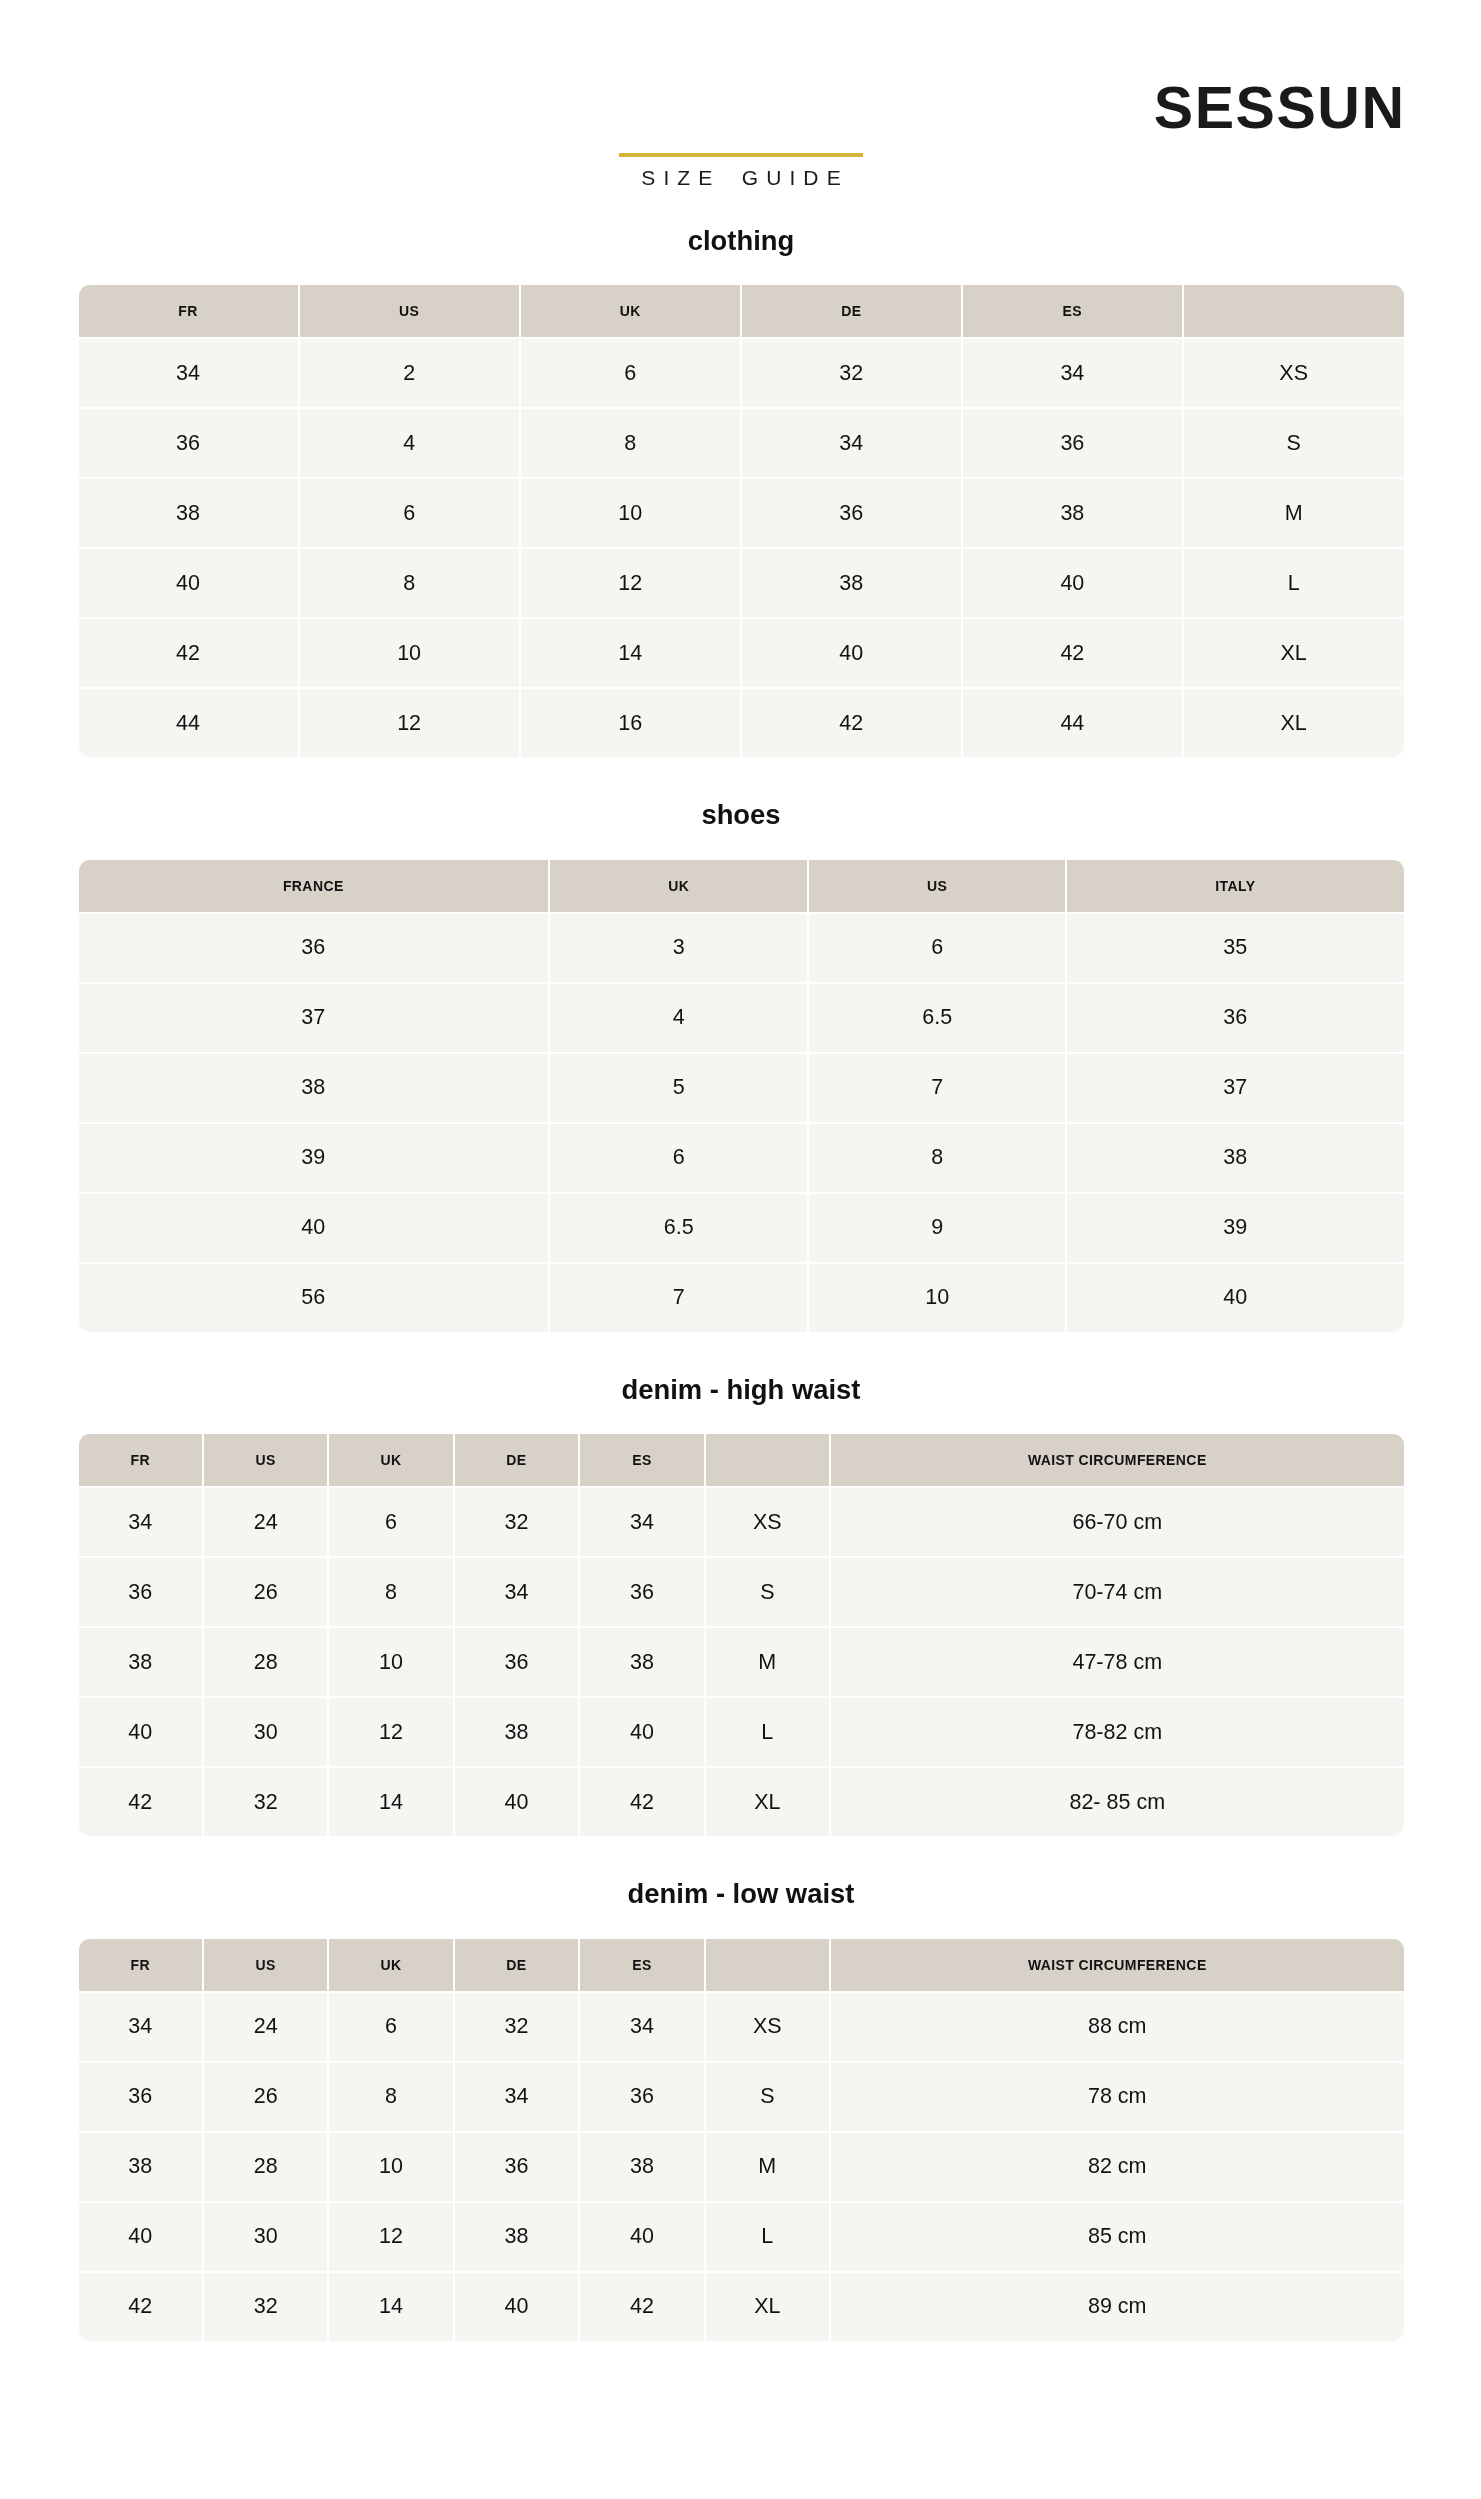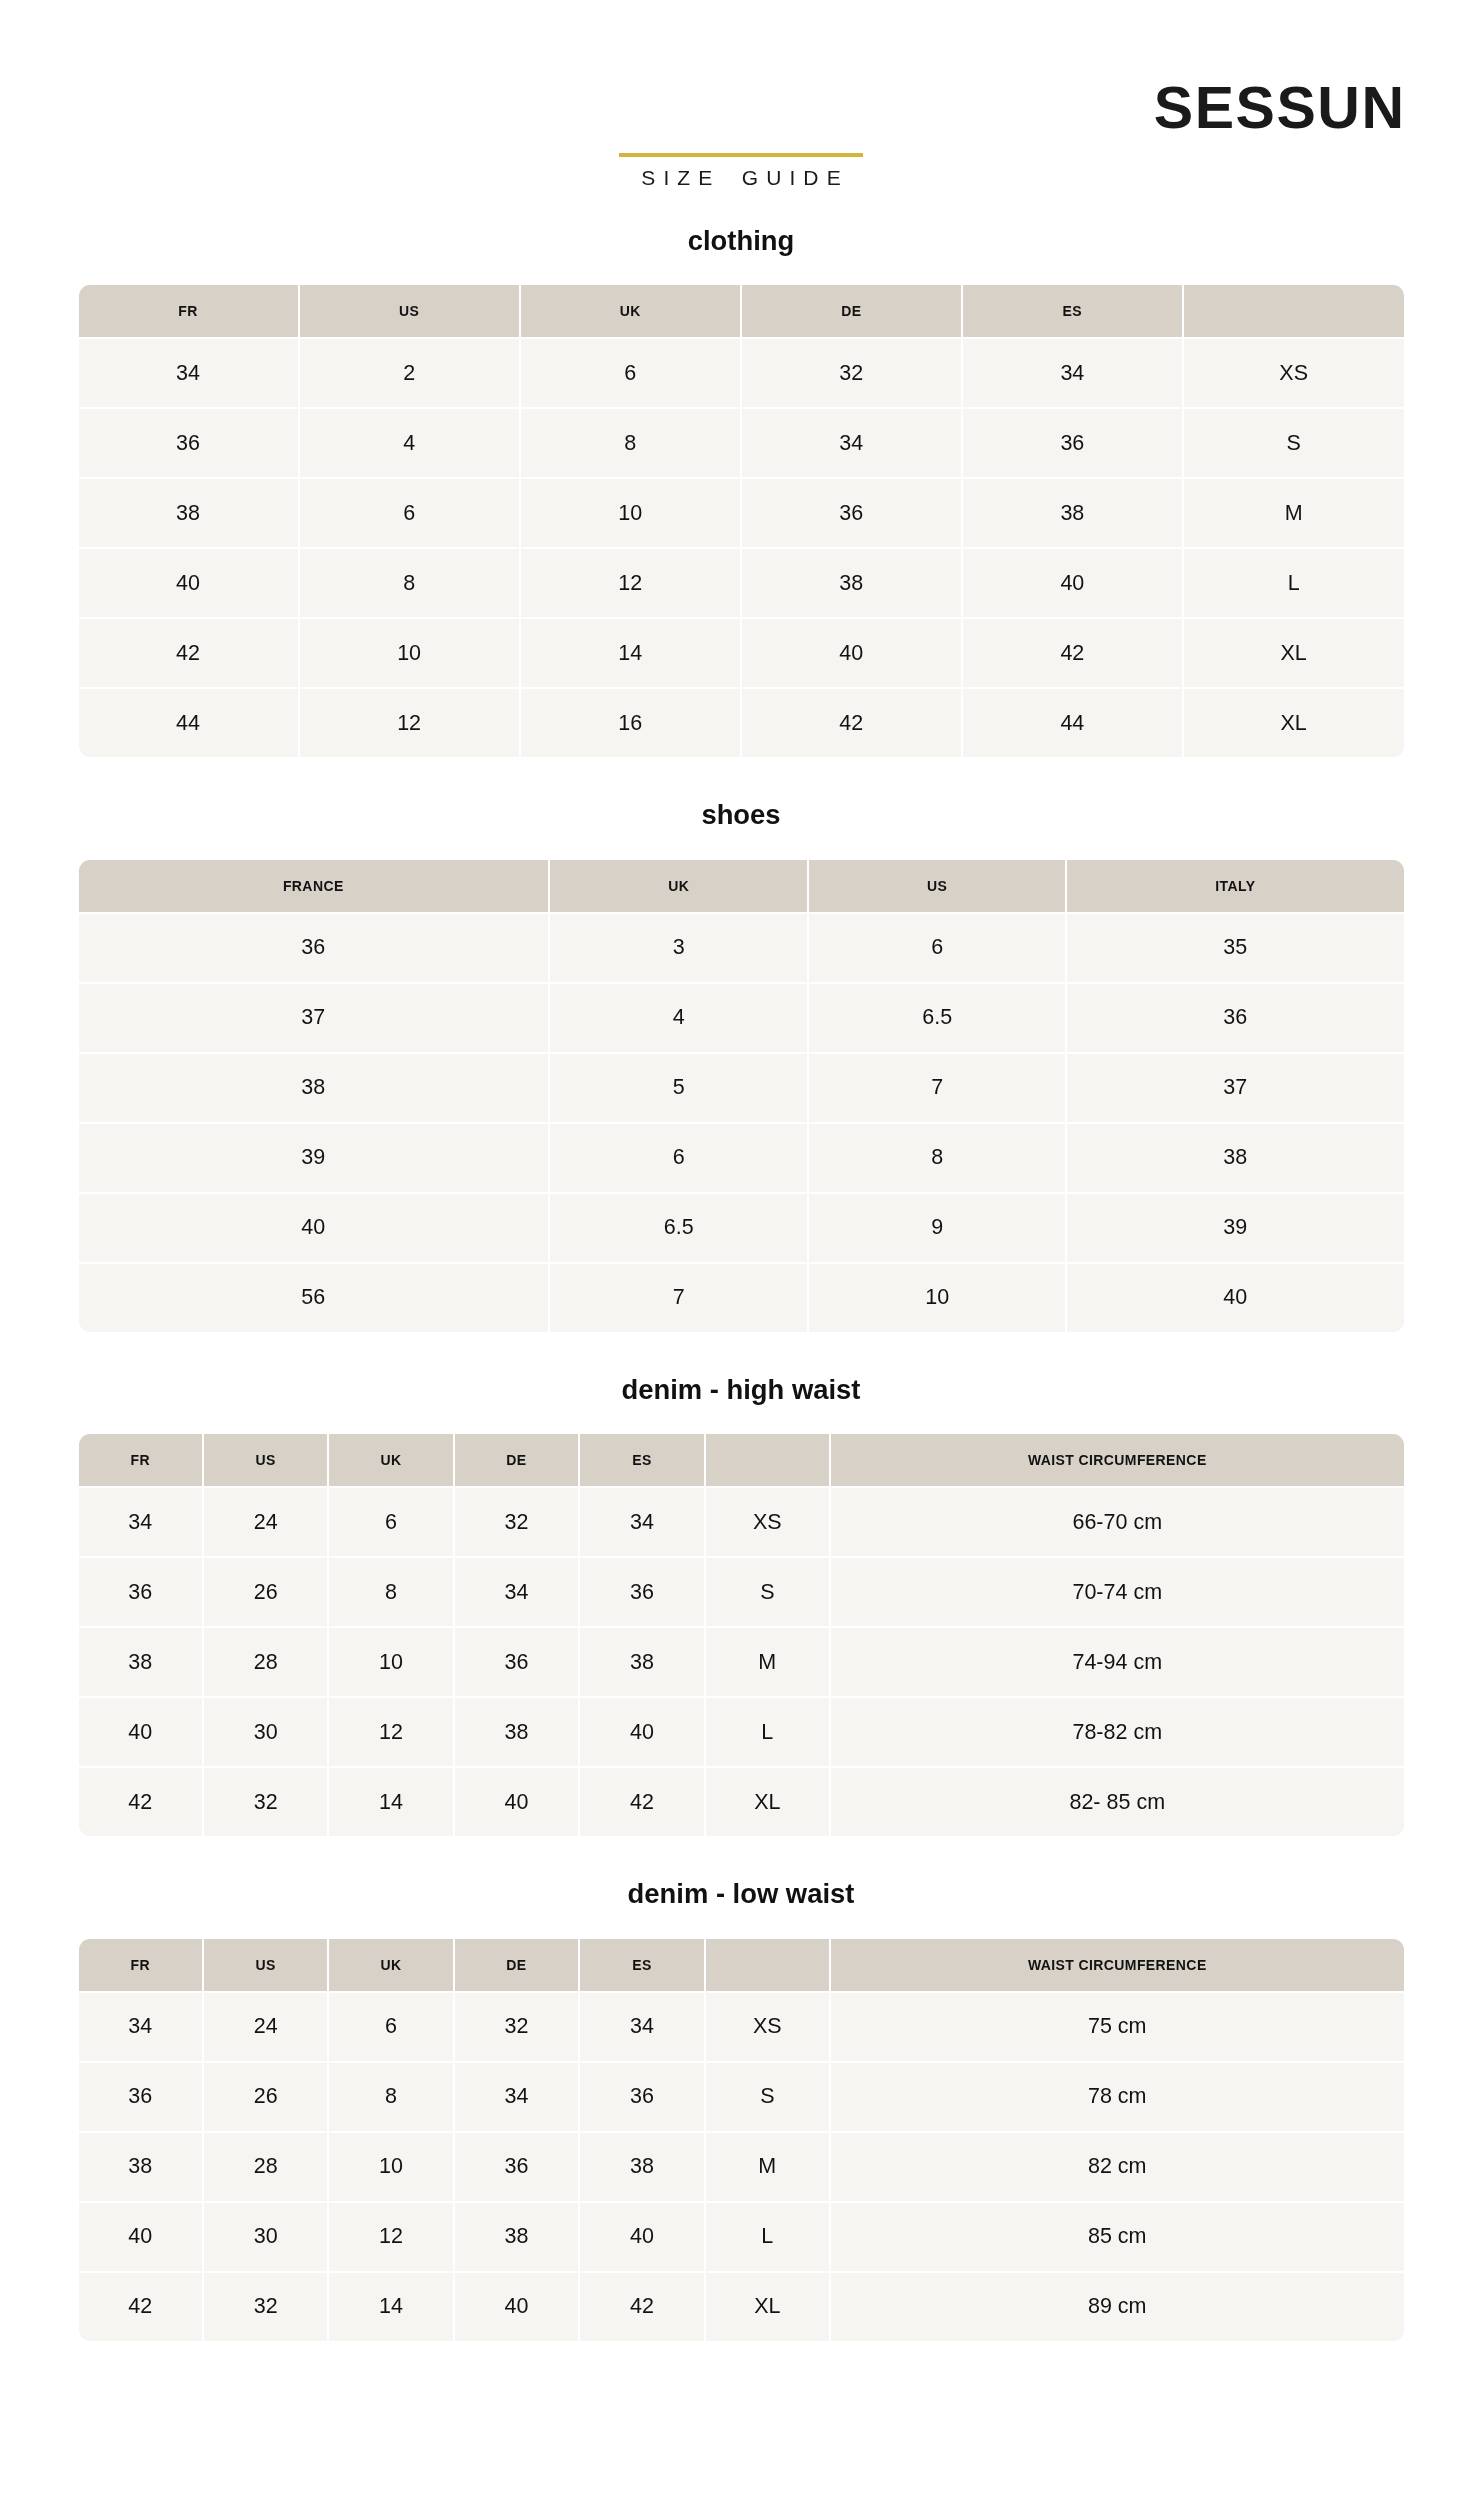--- a/index.html
+++ b/index.html
@@ -270,21 +270,21 @@
             <td>S</td>
             <td>70-74 cm</td>
           </tr>
           <tr>
             <td>38</td>
             <td>28</td>
             <td>10</td>
             <td>36</td>
             <td>38</td>
             <td>M</td>
-            <td>74-94 cm</td>
+            <td>47-78 cm</td>
           </tr>
           <tr>
             <td>40</td>
             <td>30</td>
             <td>12</td>
             <td>38</td>
             <td>40</td>
             <td>L</td>
             <td>78-82 cm</td>
           </tr>
@@ -325,21 +325,21 @@
           </tr>
         </thead>
         <tbody>
           <tr>
             <td>34</td>
             <td>24</td>
             <td>6</td>
             <td>32</td>
             <td>34</td>
             <td>XS</td>
-            <td>75 cm</td>
+            <td>88 cm</td>
           </tr>
           <tr>
             <td>36</td>
             <td>26</td>
             <td>8</td>
             <td>34</td>
             <td>36</td>
             <td>S</td>
             <td>78 cm</td>
           </tr>

